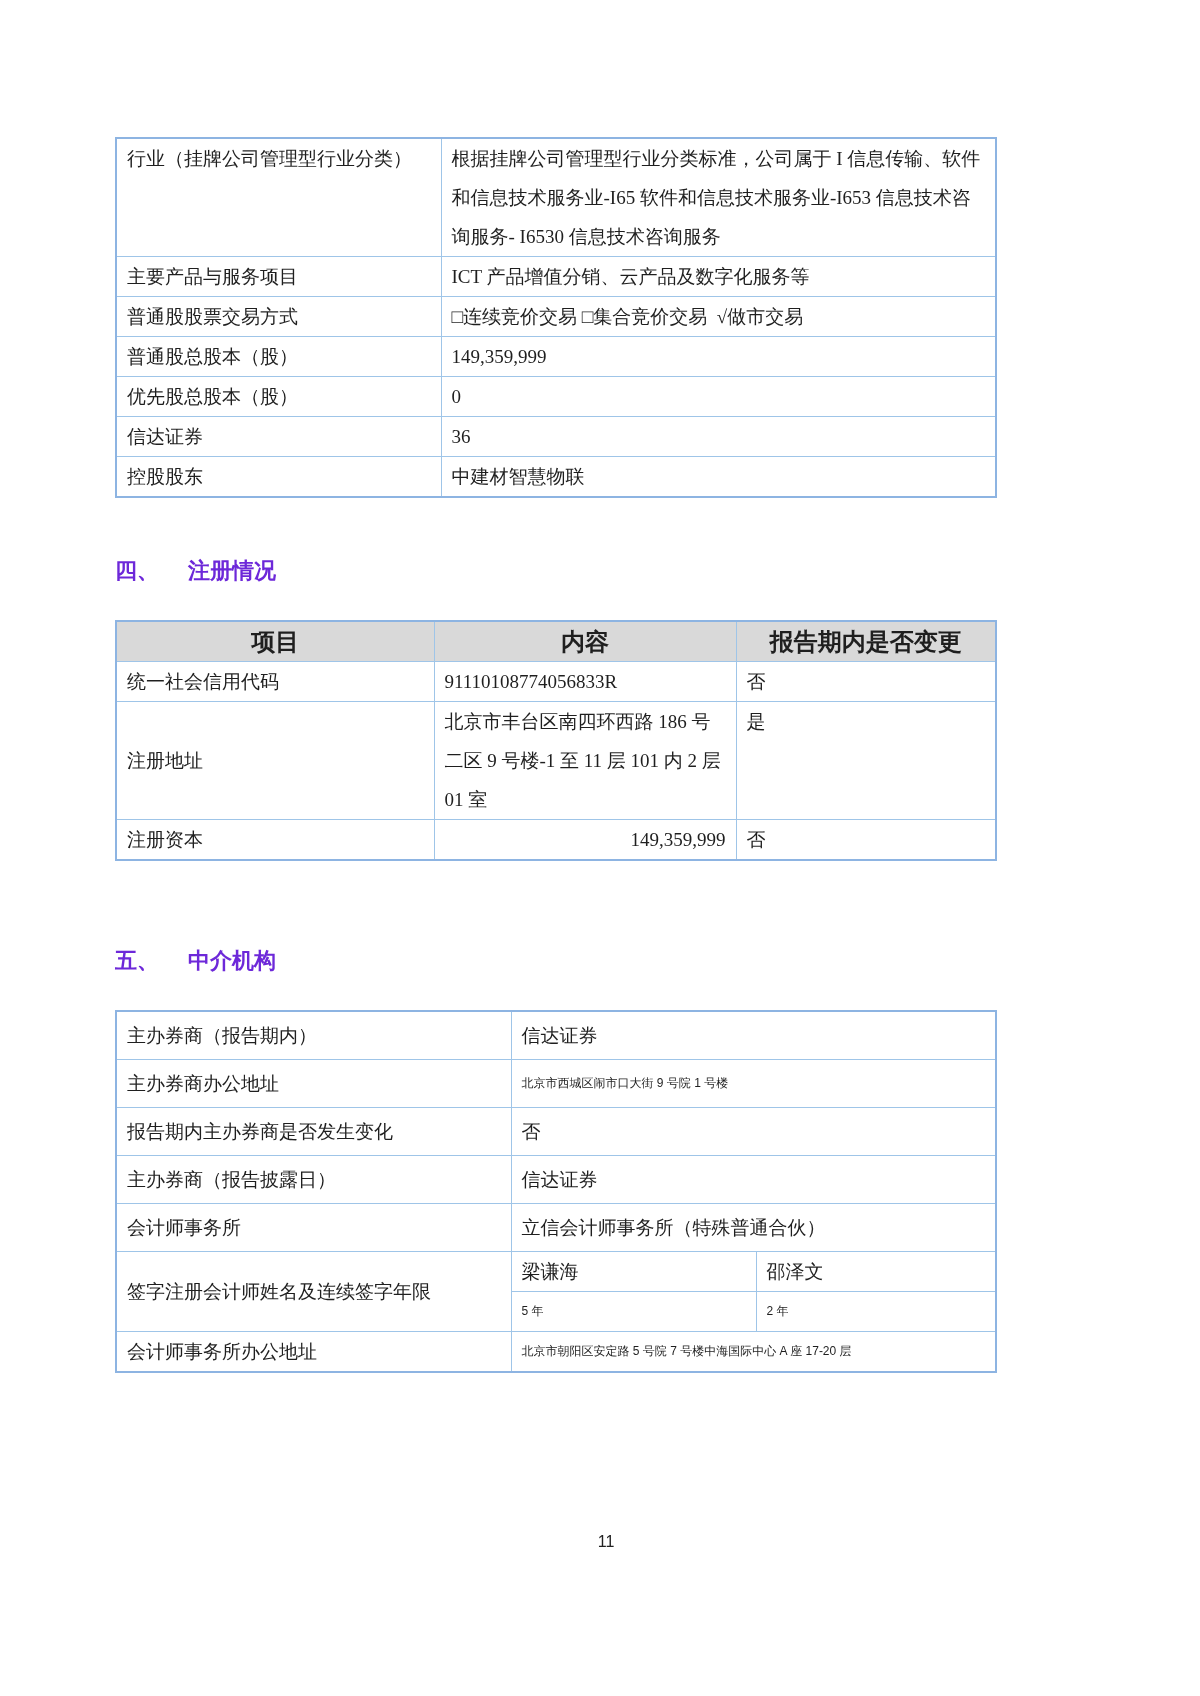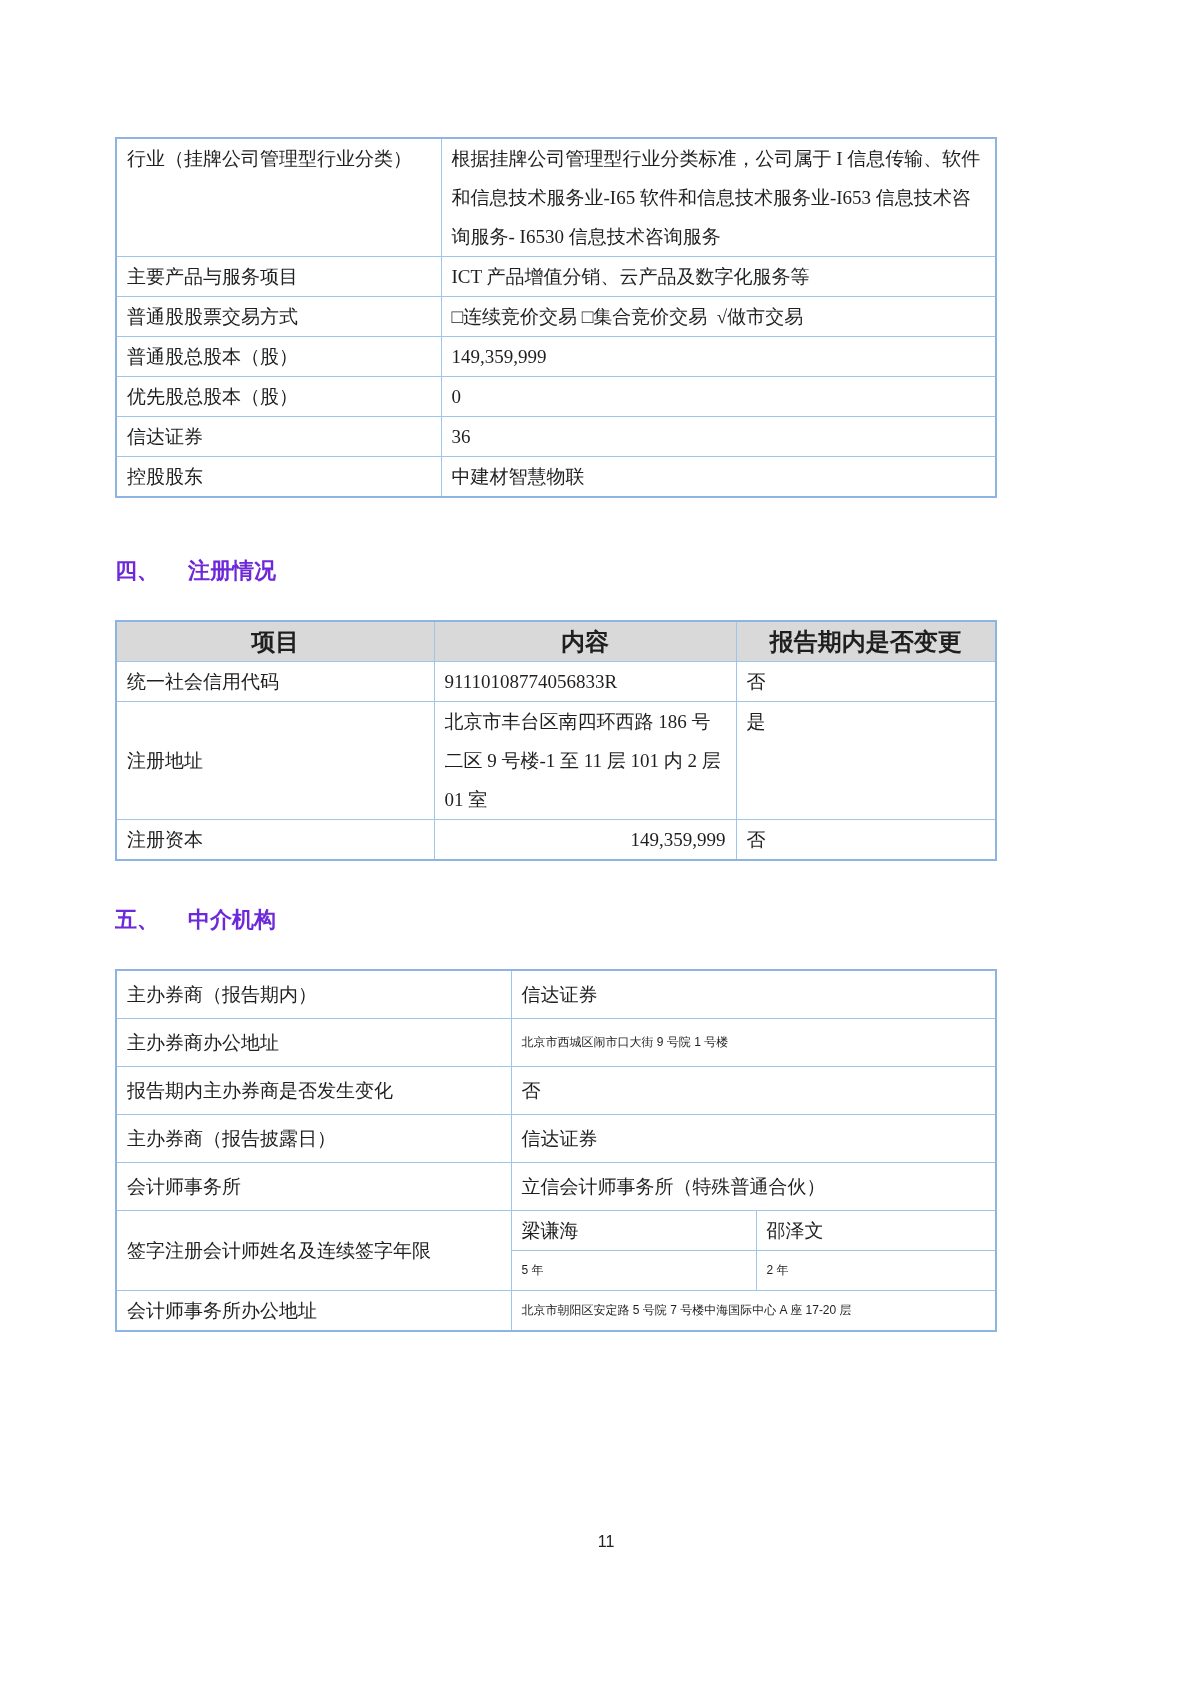--- a/index.html
+++ b/index.html
@@ -142,21 +142,21 @@
         <td>是</td>
       </tr>
       <tr>
         <td>注册资本</td>
         <td class="align-right">149,359,999</td>
         <td>否</td>
       </tr>
     </tbody>
   </table>
 
-  <div class="section-heading" style="margin-top:44px;">
+  <div class="section-heading" style="margin-top:85px;">
     <span class="sec-num">五、</span><span>中介机构</span>
   </div>
 
   <table class="tbl-mid">
     <colgroup>
         <col style="width:395px">
         <col style="width:245px">
         <col style="width:240px">
       </colgroup>
     <tbody>

